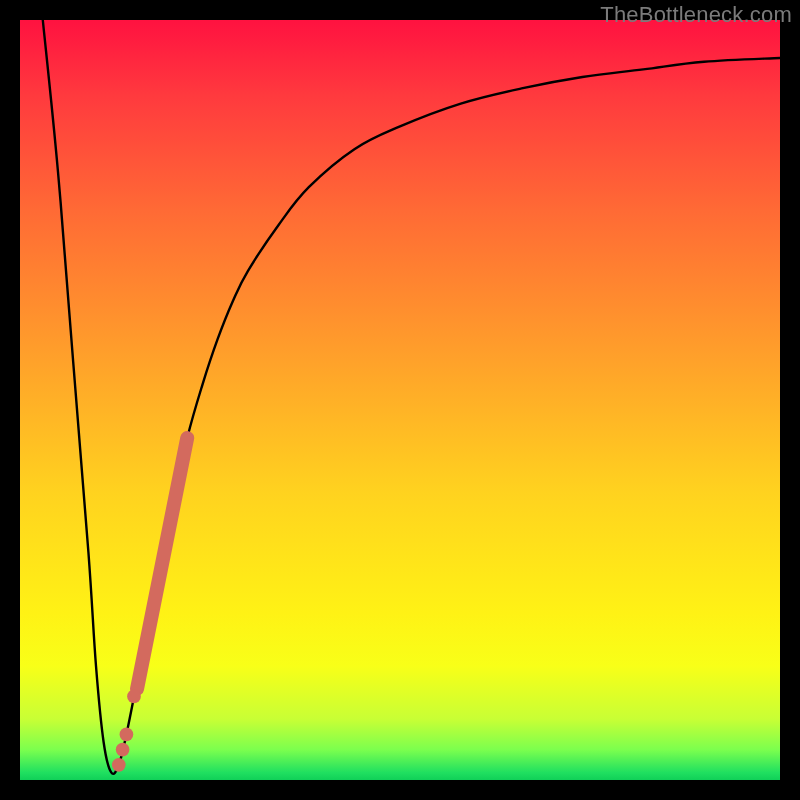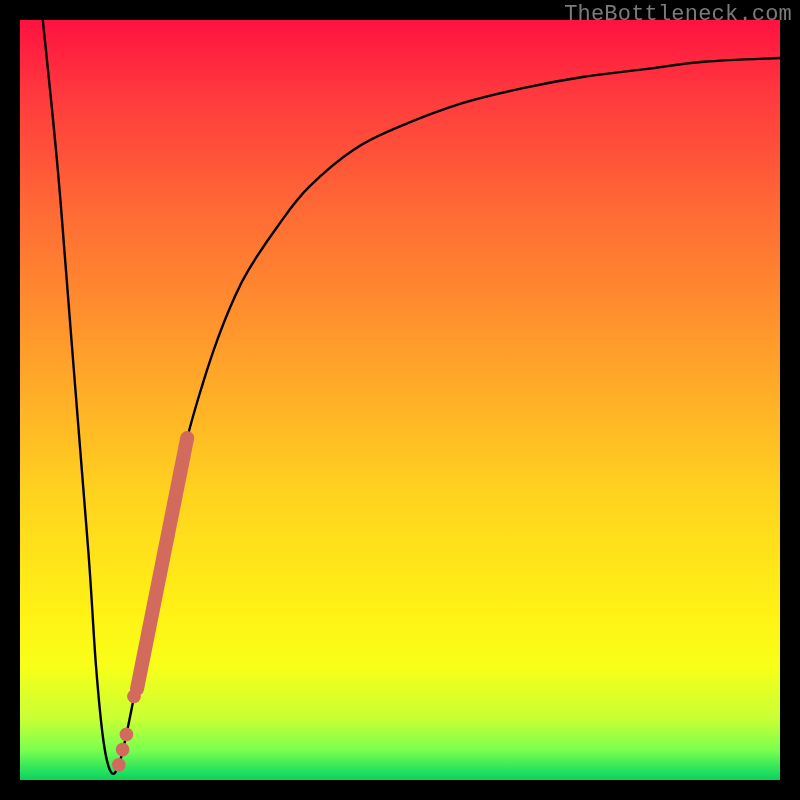--- a/index.html
+++ b/index.html
@@ -36,21 +36,21 @@
       #10d058 100%
     );
   }
   .watermark {
     position: absolute;
     top: 2px;
     right: 8px;
     color: #7b7b7b;
     font-size: 22px;
     letter-spacing: 0.2px;
-    font-family: Liberation Mono, monospace;
+    font-family: Liberation Sans, sans-serif;
   }
   svg.overlay {
     position: absolute;
     left: 20px;
     top: 20px;
     width: 760px;
     height: 760px;
     overflow: visible;
   }
   .curve {

